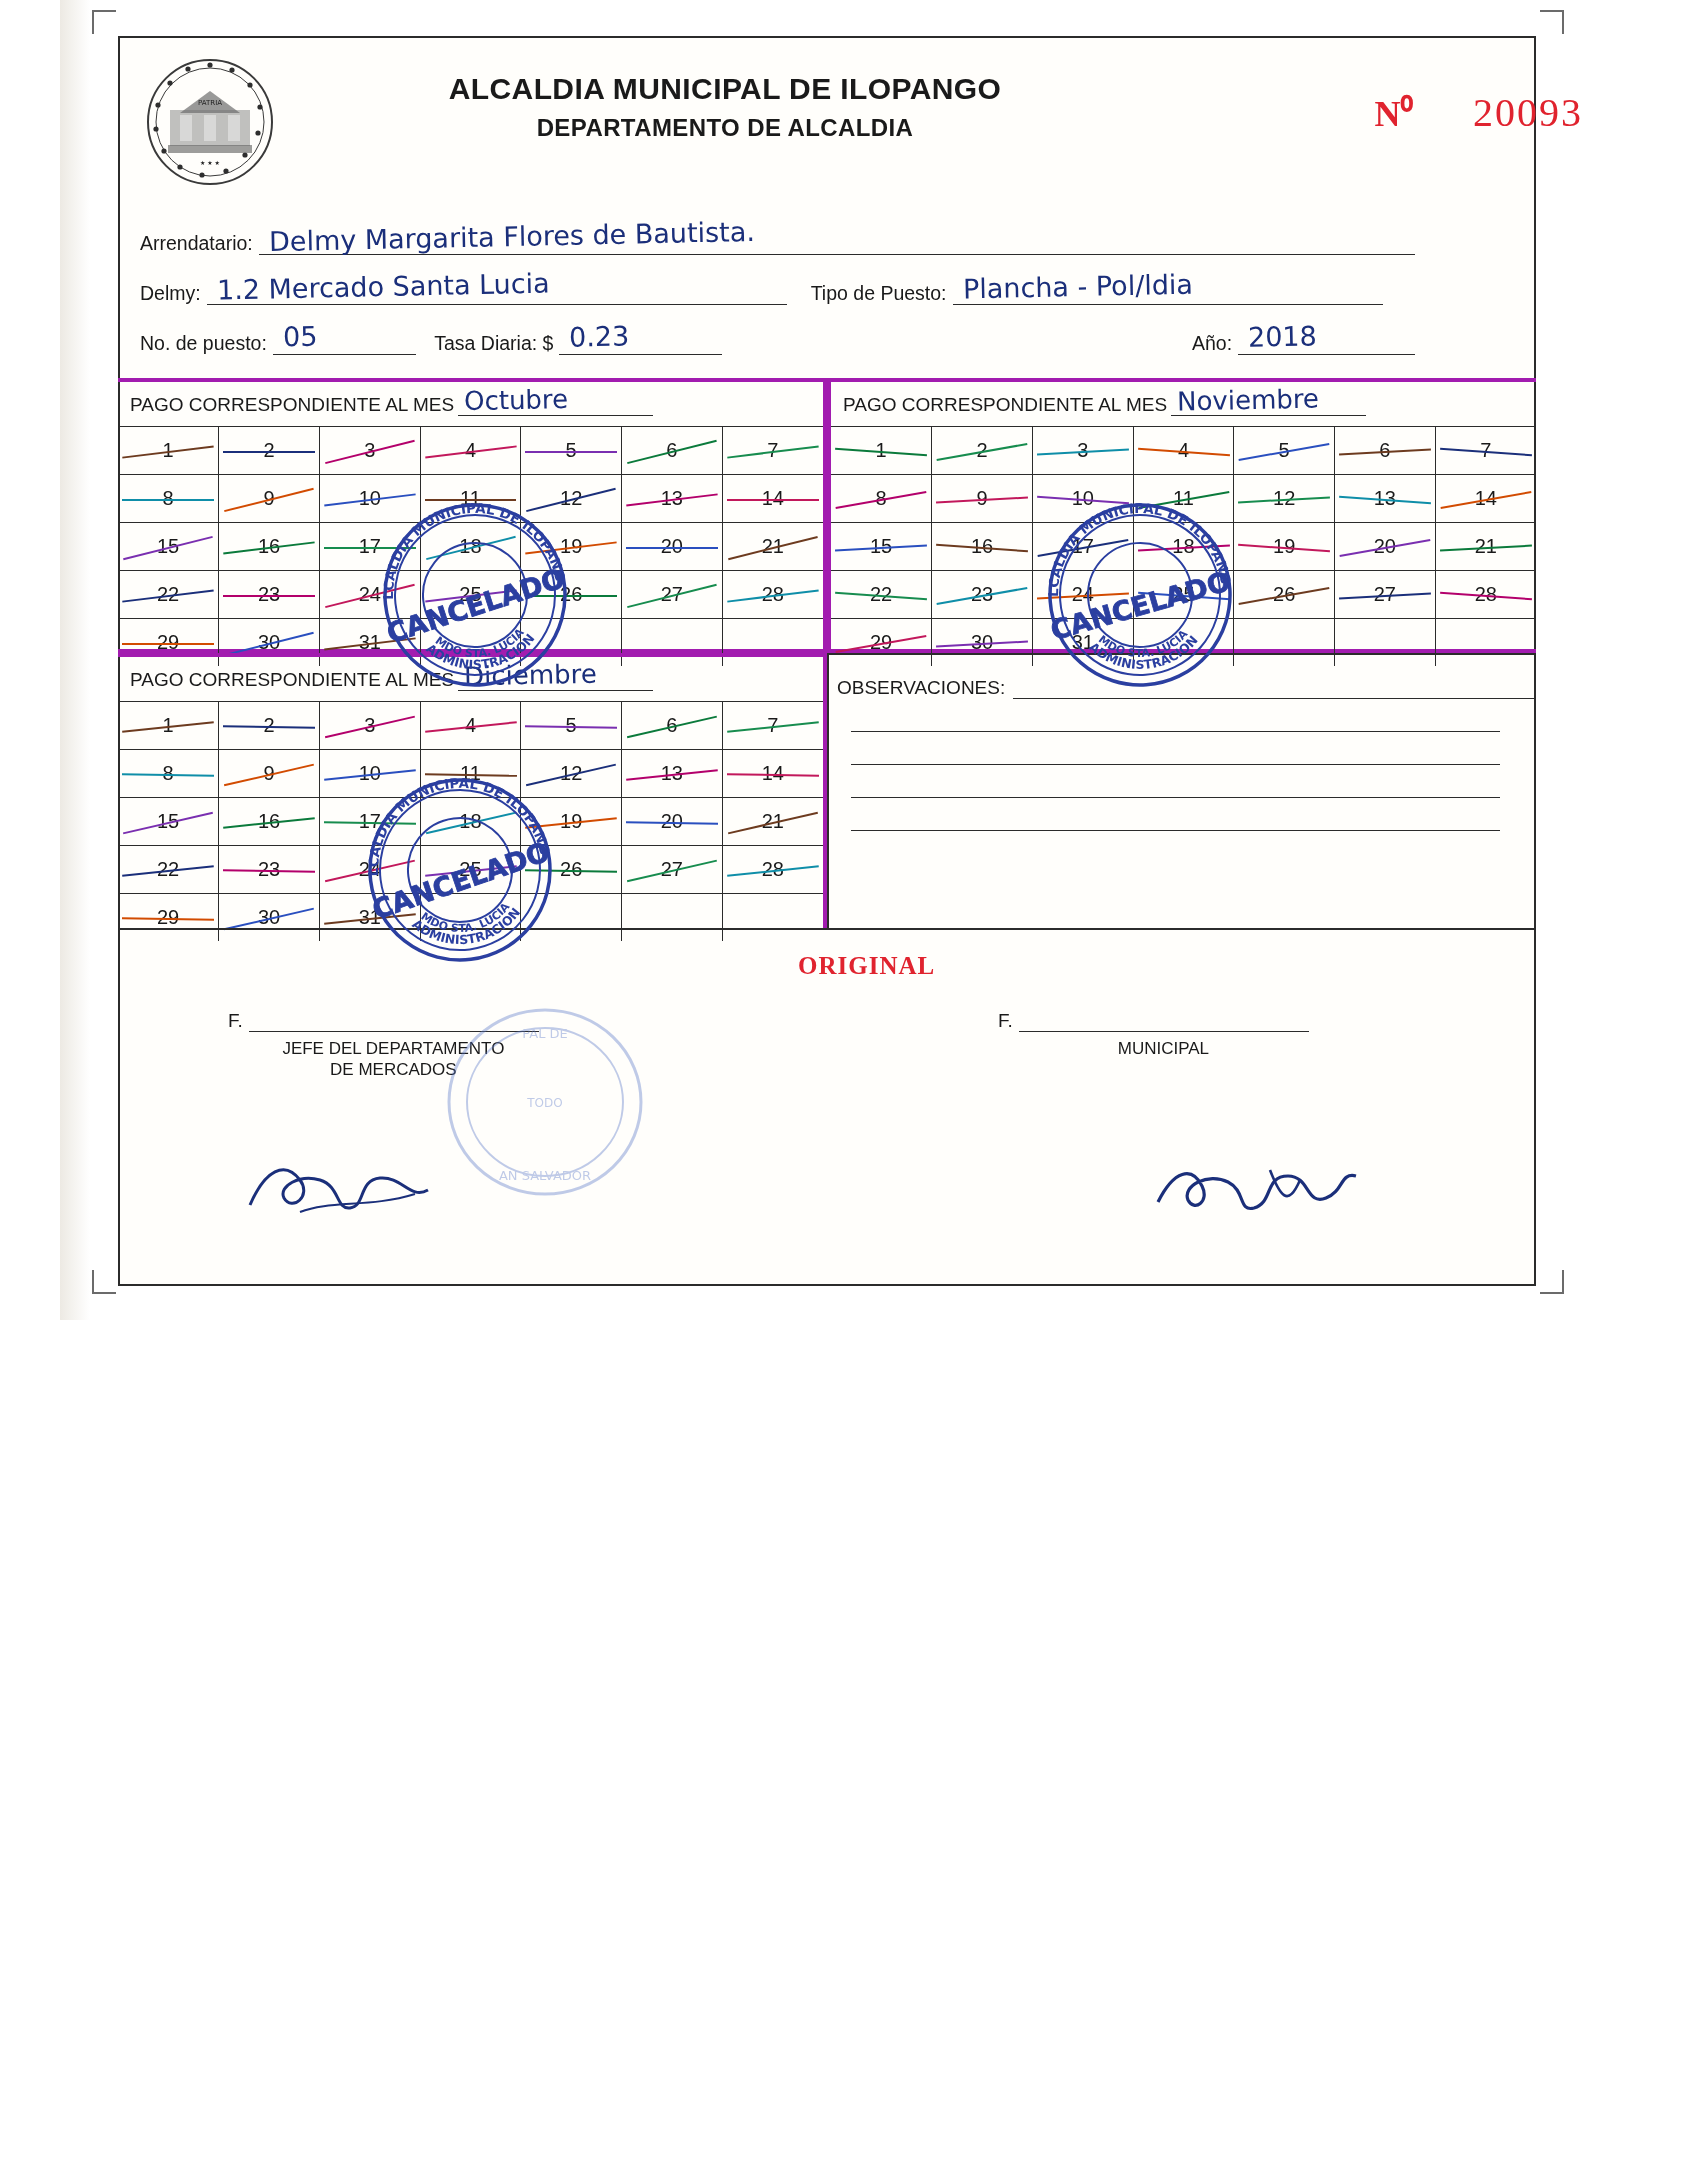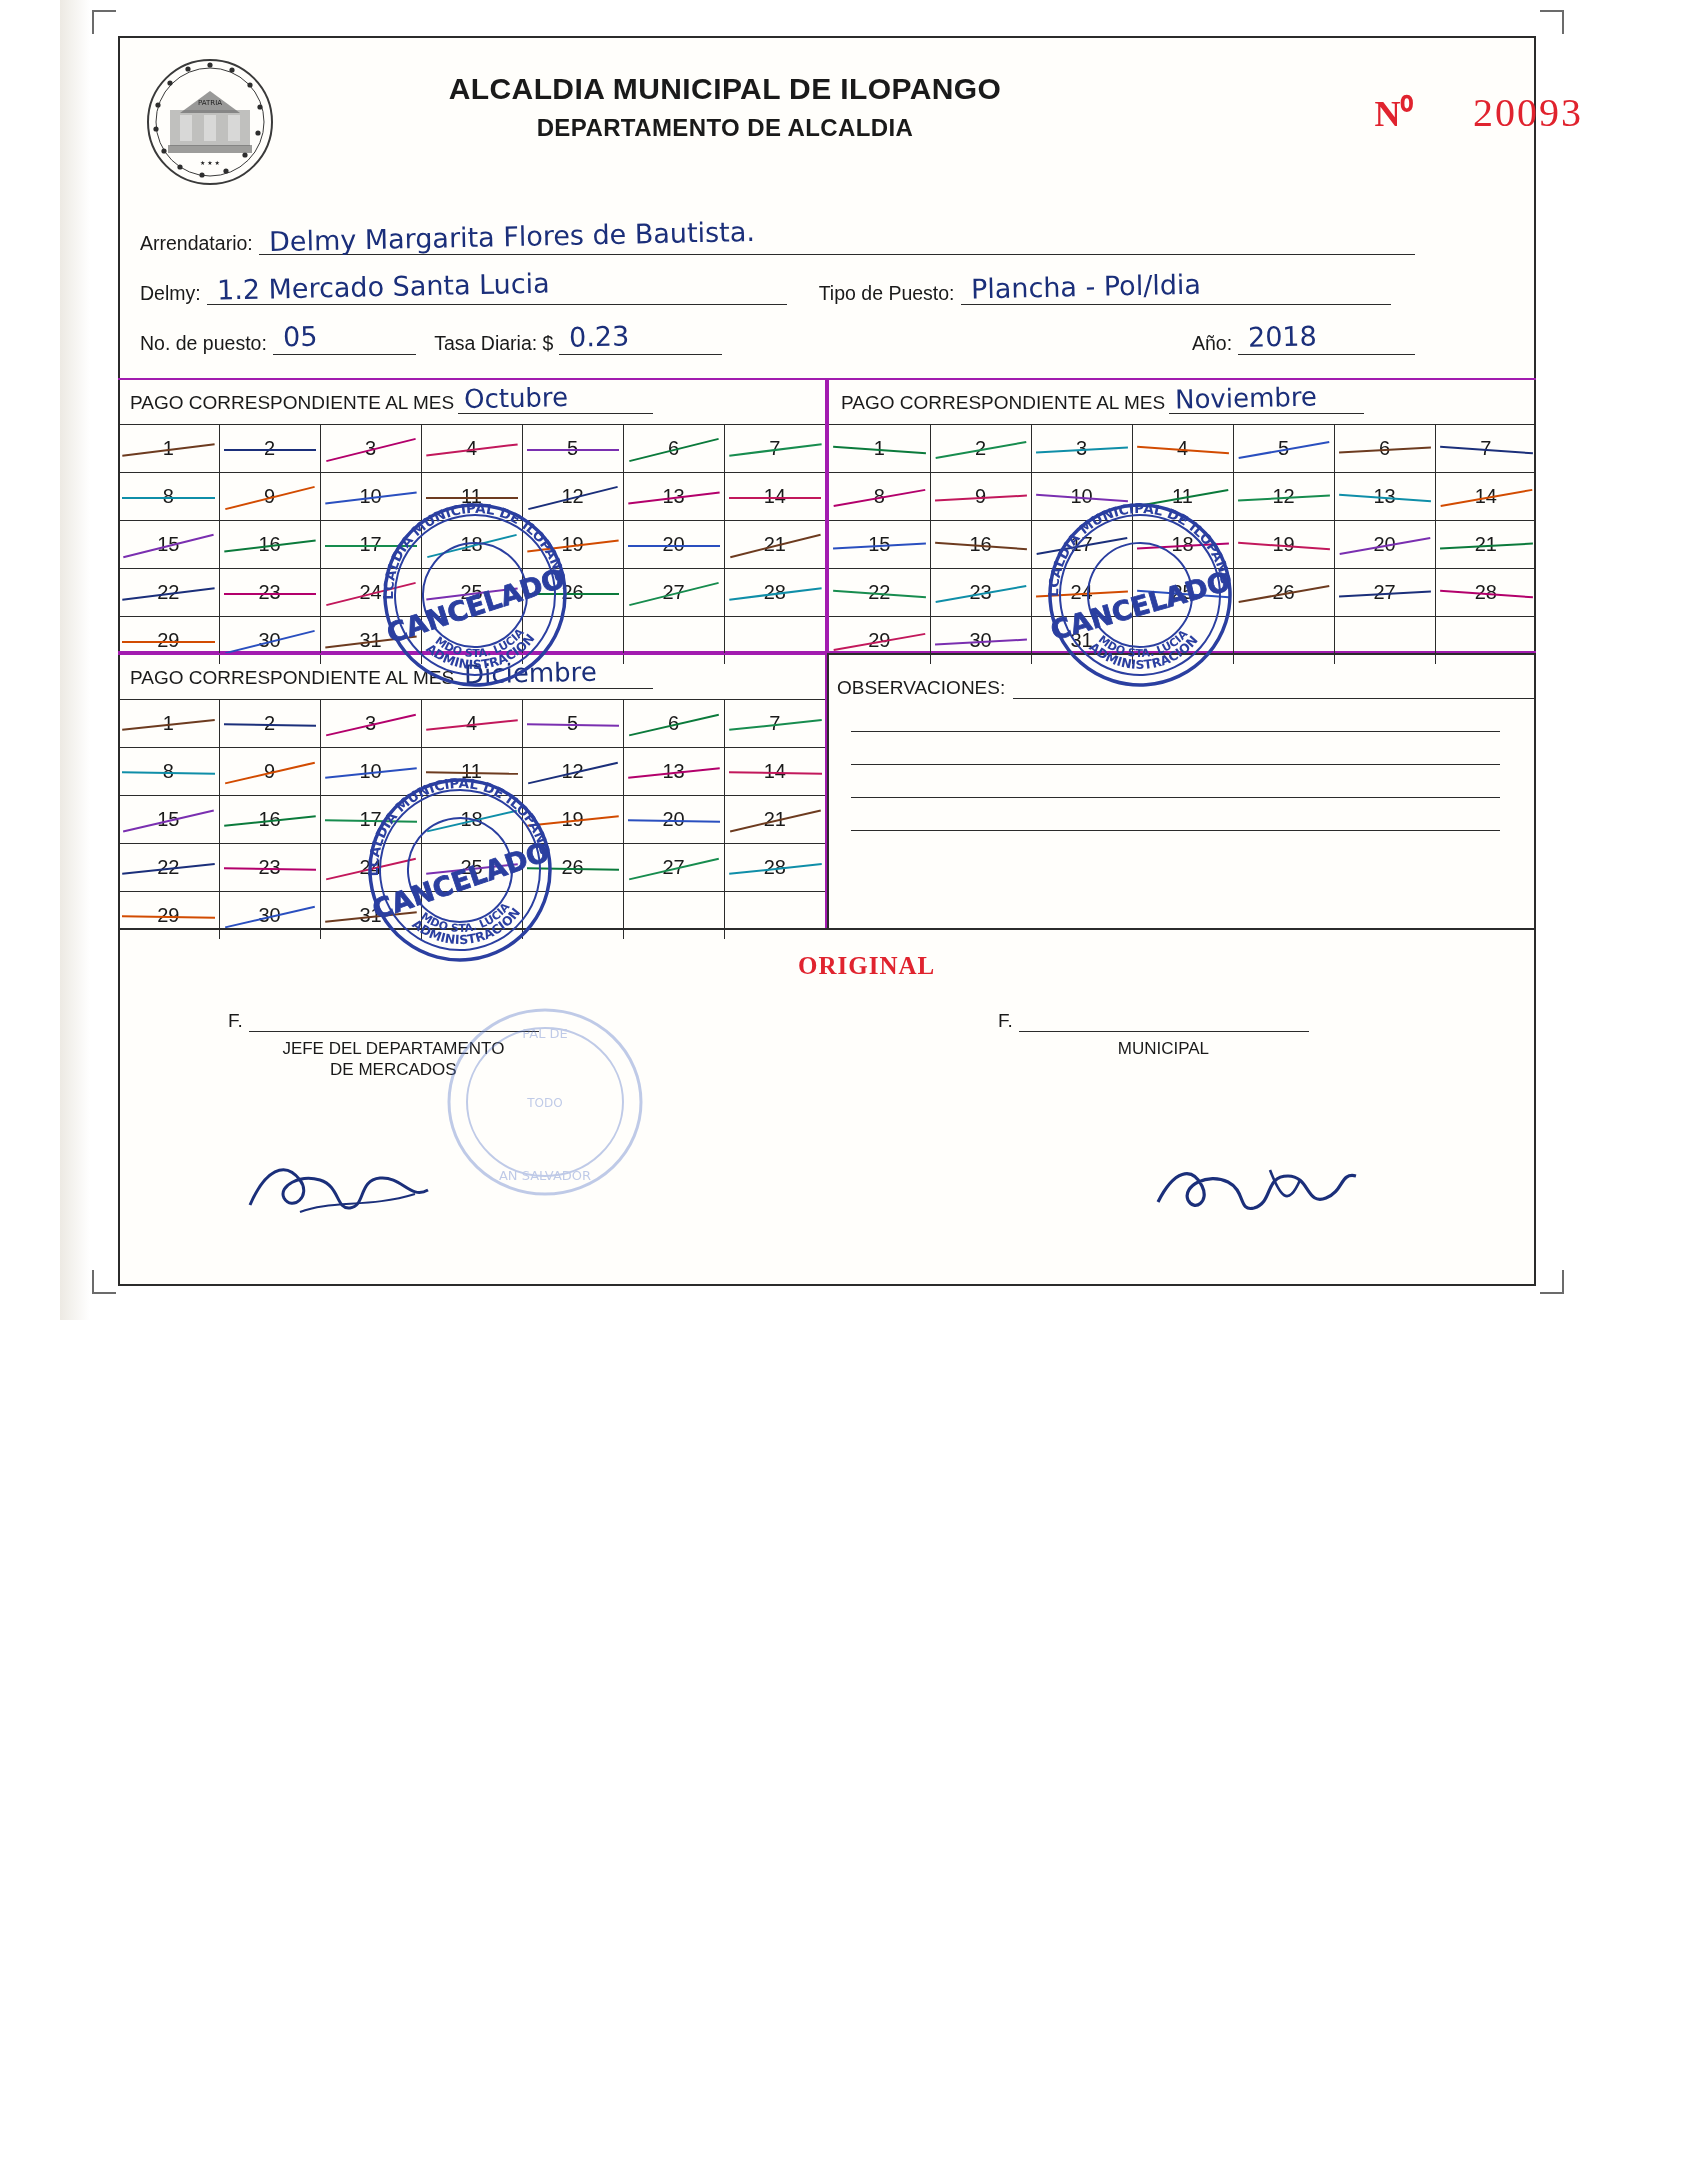--- a/index.html
+++ b/index.html
@@ -131,21 +131,21 @@
     transform: rotate(-1.2deg);
   }
 
   #row-arrendatario { left: 140px; top: 228px; width: 1275px; }
   #row-sector       { left: 140px; top: 278px; width: 1275px; }
   #row-puesto       { left: 140px; top: 328px; width: 1275px; }
 
   
   .panel {
     position: absolute;
-    border: 2px solid #a21caf;
+    border: 4px solid #a21caf;
     box-sizing: border-box;
   }
   .panel-head {
     font-size: 19px;
     padding: 12px 0 0 12px;
     position: relative;
     height: 44px;
     box-sizing: border-box;
   }
   .panel-head .line {
@@ -348,21 +348,21 @@
     <span class="fline" style="width:1160px">
       <span class="hw">Delmy Margarita Flores de Bautista.</span>
     </span>
   </div>
 
   <div class="field-row" id="row-sector">
     <span class="flabel">Delmy:</span>
     <span class="fline" style="width:580px">
       <span class="hw">1.2  Mercado Santa Lucia</span>
     </span>
-    <span class="flabel" style="margin-left:32px">Tipo de Puesto:</span>
+    <span class="flabel" style="margin-left:24px">Tipo de Puesto:</span>
     <span class="fline" style="width:430px">
       <span class="hw">Plancha - Pol/ldia</span>
     </span>
   </div>
 
   <div class="field-row" id="row-puesto">
     <span class="flabel">No. de puesto:</span>
     <span class="fline" style="width:150px">
       <span class="hw">05</span>
     </span>

